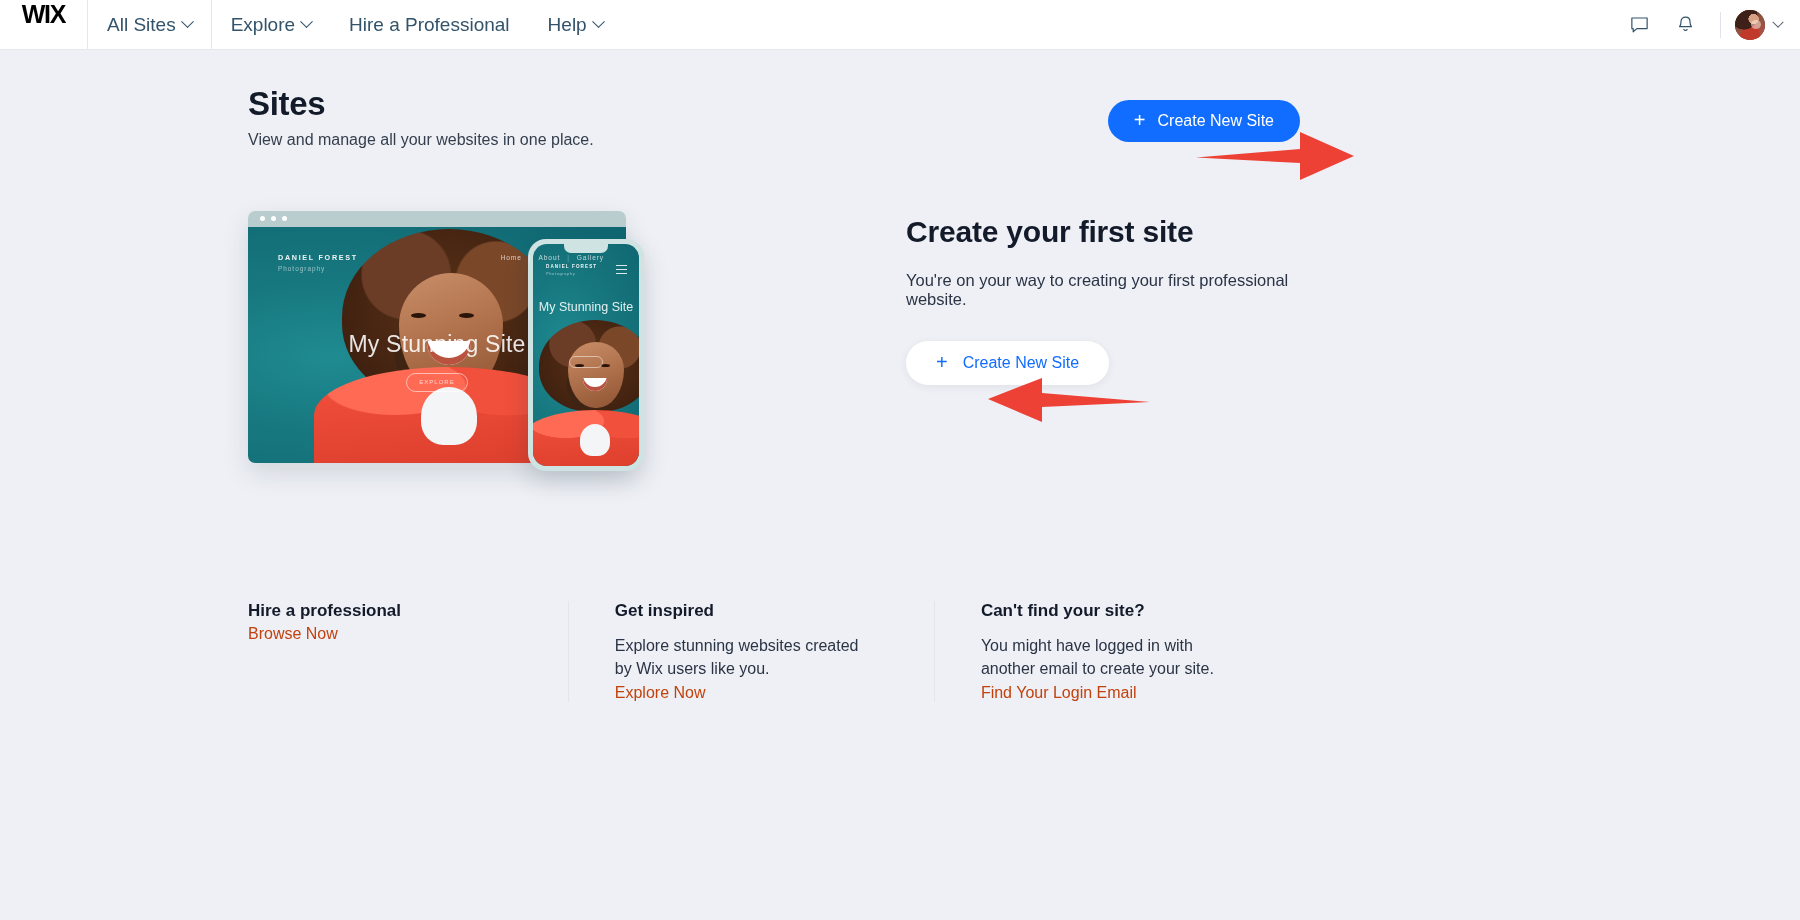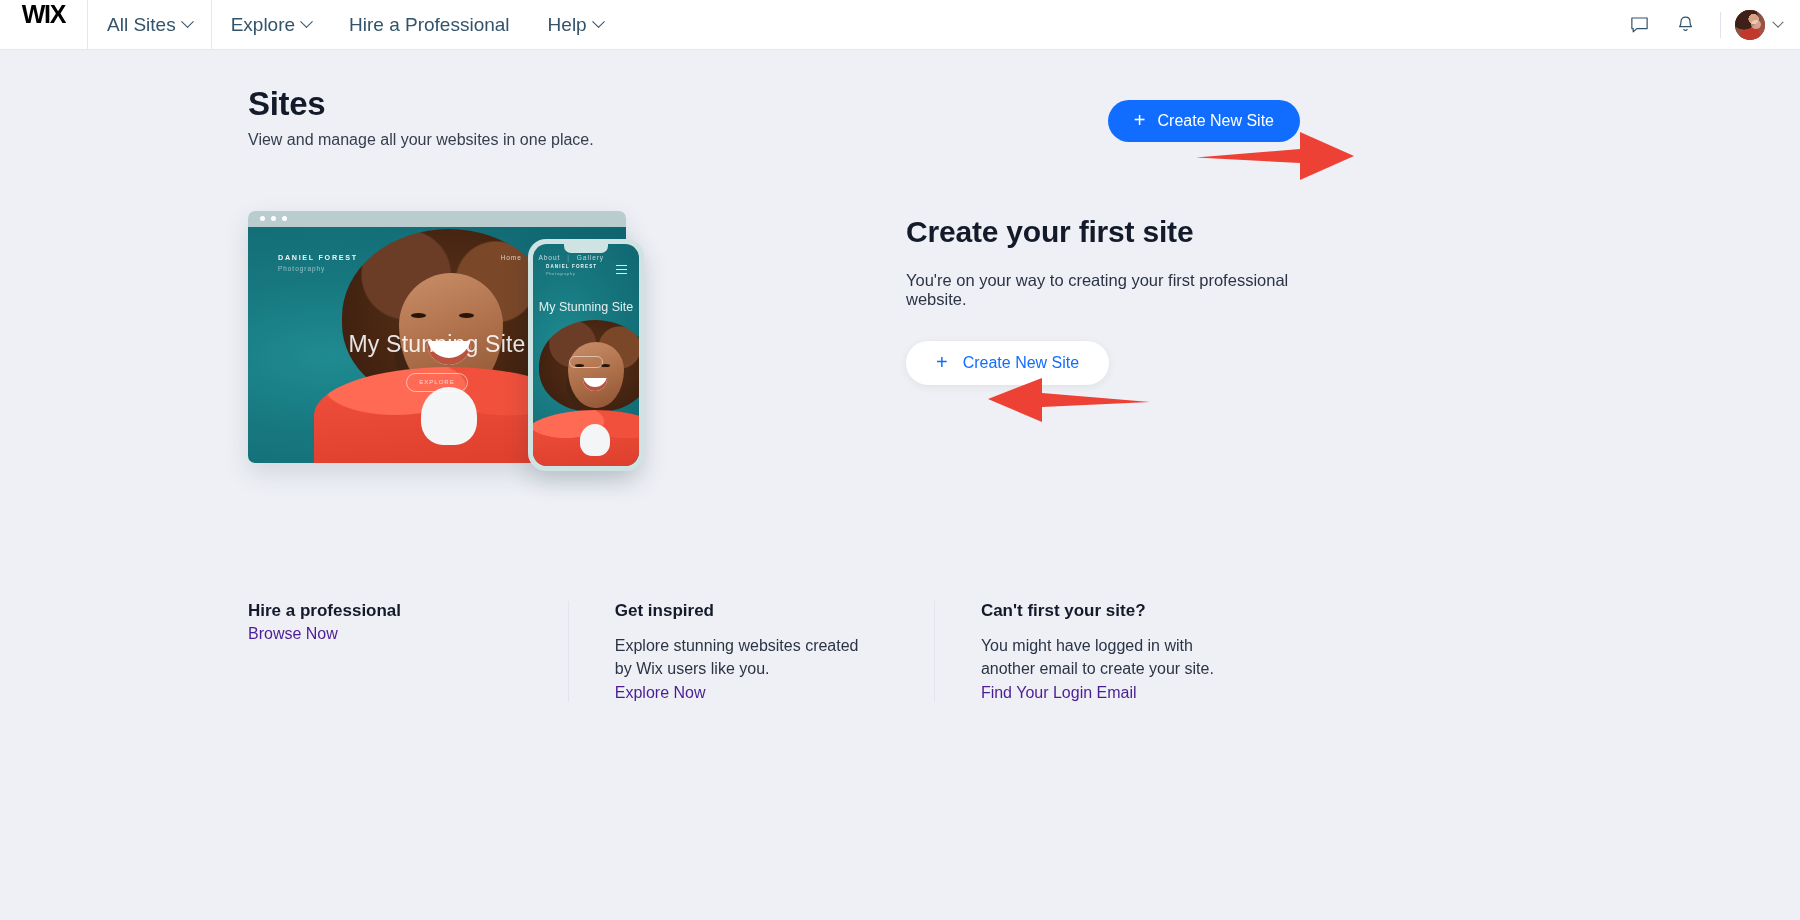--- a/index.html
+++ b/index.html
@@ -518,21 +518,21 @@
     font-size: 16px;
     line-height: 1.42;
     color: #2b3445;
     margin-top: 14px;
   }
 
   .col-link {
     display: inline-block;
     margin-top: 4px;
     font-size: 16px;
-    color: #4c1d95;
+    color: #c2410c;
     text-decoration: none;
     cursor: pointer;
     text-align: center;
   }
 
   
   .arrow {
     position: absolute;
     pointer-events: none;
     z-index: 40;
@@ -689,21 +689,21 @@
         <a class="col-link">Browse Now</a>
       </div>
 
       <div class="col">
         <div class="col-title">Get inspired</div>
         <div class="col-text">Explore stunning websites created by Wix users like you.</div>
         <a class="col-link">Explore Now</a>
       </div>
 
       <div class="col">
-        <div class="col-title">Can't first your site?</div>
+        <div class="col-title">Can't find your site?</div>
         <div class="col-text">You might have logged in with another email to create your site.</div>
         <a class="col-link">Find Your Login Email</a>
       </div>
     </div>
   </div>
 
   <svg class="arrow" id="arrow-primary" width="160" height="52" viewBox="0 0 160 52">
     <path d="M0 27.5 L104 19 L104 2 L158 26 L104 50 L104 33 Z" fill="#ee4136"></path>
   </svg>
 

